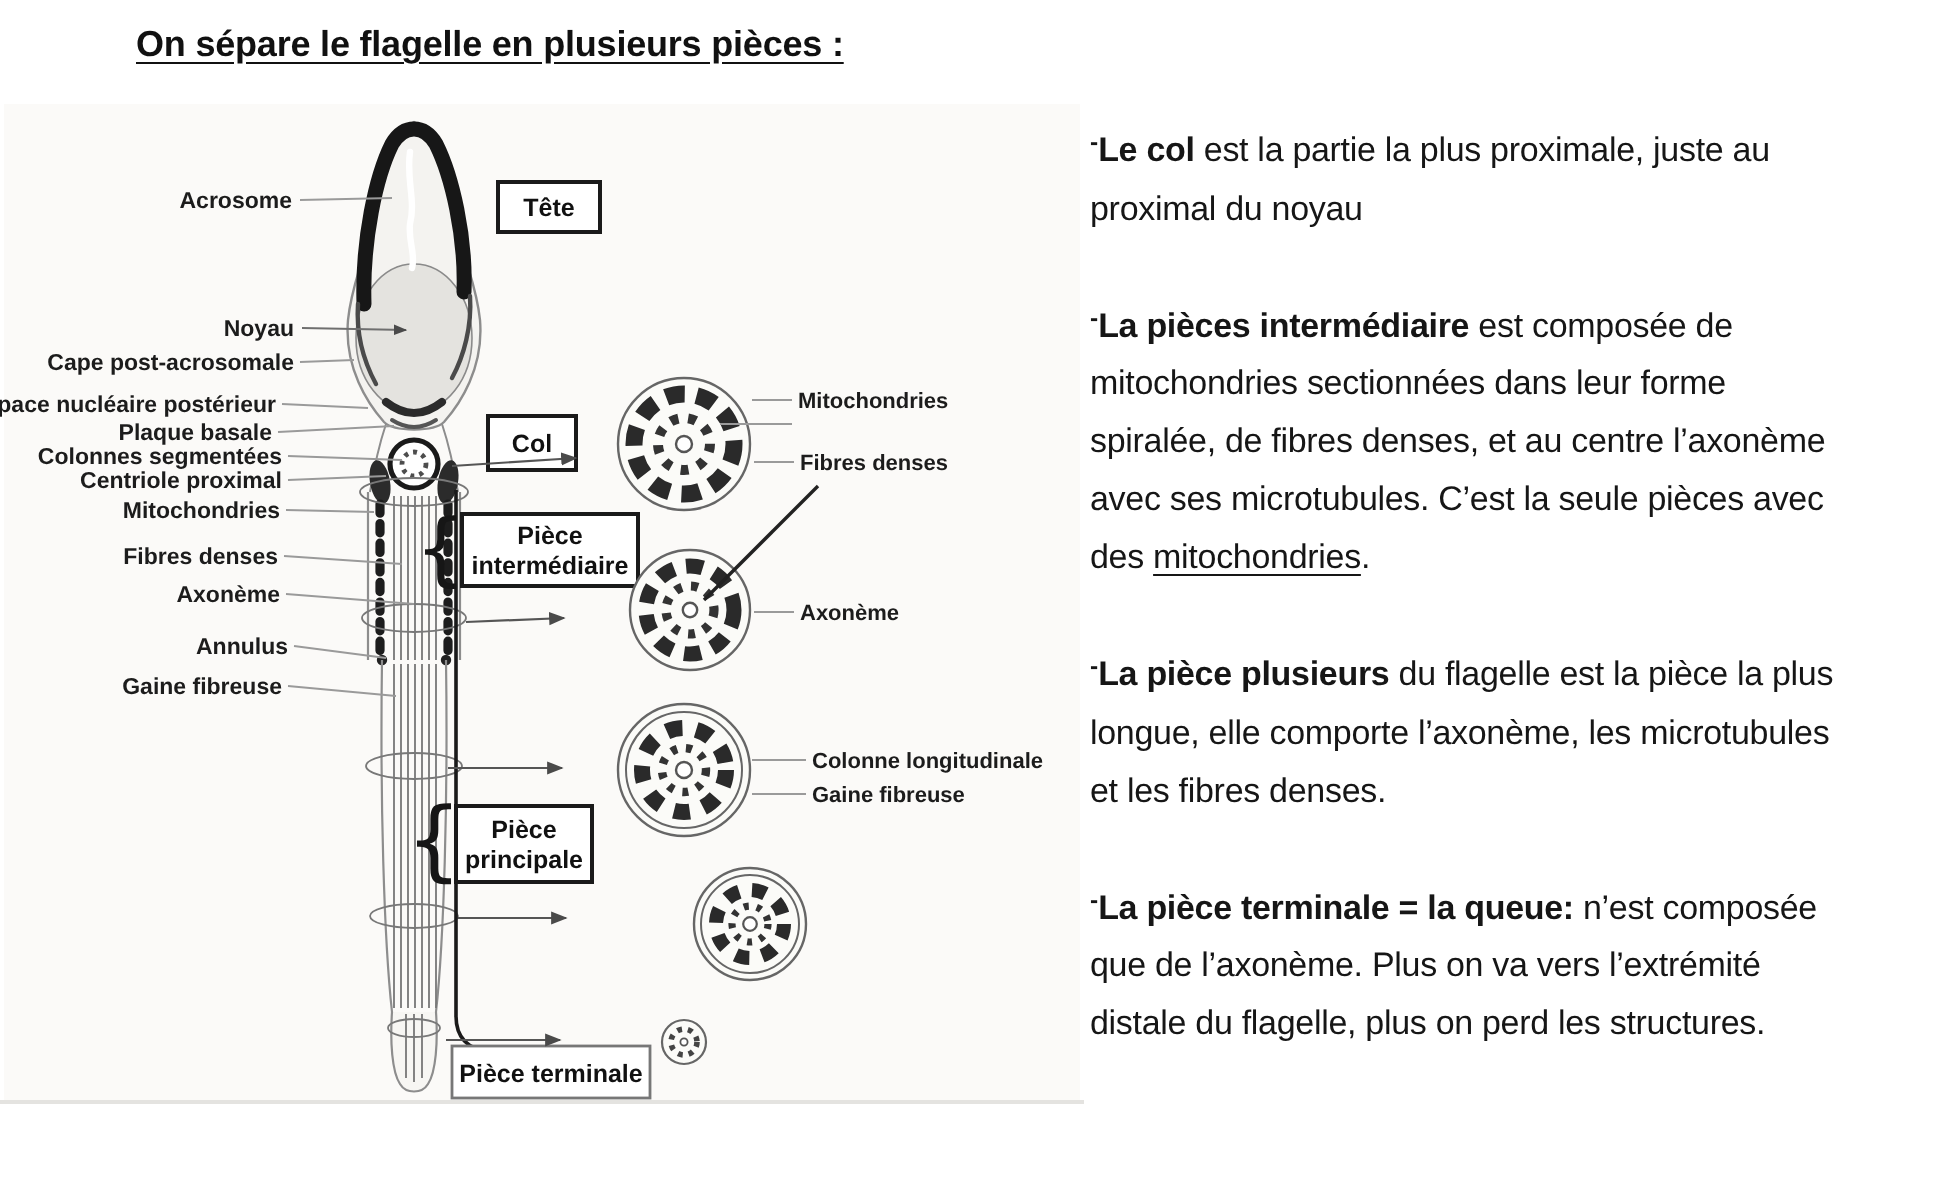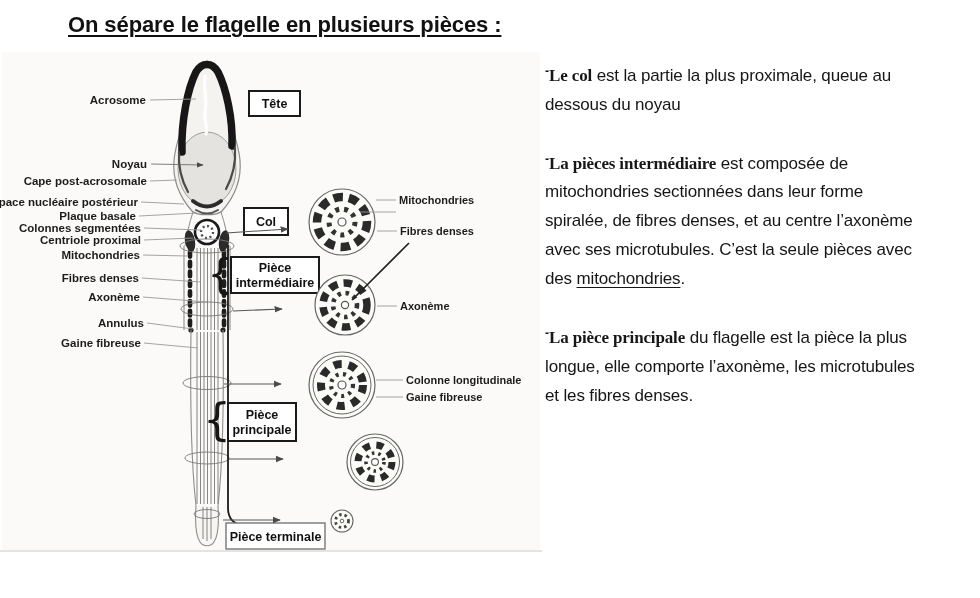--- a/index.html
+++ b/index.html
@@ -1,28 +1,28 @@
 <!DOCTYPE html>
 <html><head>
 <meta charset="utf-8">
 <style>
   html,body{margin:0;padding:0;background:#fff;}
   #page{position:relative;width:980px;height:598px;background:#ffffff;overflow:hidden;
         font-family:"Liberation Sans",sans-serif;color:#1b1b1b;}
-  #doc-title{position:absolute;left:68px;top:12px;font-size:22px;font-weight:600;
+  #doc-title{position:absolute;left:68px;top:12px;font-size:18px;font-weight:600;
         text-decoration:underline;text-underline-offset:3px;letter-spacing:-0.1px;color:#111;}
   #diagram-svg{position:absolute;left:0;top:0;}
   .svg-label{font-family:"Liberation Sans",sans-serif;font-size:11.5px;font-weight:700;fill:#1c1c1c;}
   .svg-label-sm{font-family:"Liberation Sans",sans-serif;font-size:11px;font-weight:700;fill:#1c1c1c;}
   .box-label{font-family:"Liberation Sans",sans-serif;font-size:12.5px;font-weight:700;fill:#111;}
   .brace{font-family:"DejaVu Sans",sans-serif;fill:#161616;}
   #notes-col{position:absolute;left:545px;top:57px;width:372px;font-size:17px;
         line-height:29px;letter-spacing:-0.15px;color:#161616;}
   #notes-col p{margin:0 0 26px 0;}
-  #notes-col b{font-weight:700;font-family:Liberation Serif, serif;}
+  #notes-col b{font-weight:700;}
   .dash{font-size:0.72em;font-weight:700;vertical-align:0.45em;letter-spacing:0;}
   .uline{text-decoration:underline;text-underline-offset:3px;}
 </style>
 </head>
 <body>
 
 <div id="page">
 
   <div id="doc-title">On sépare le flagelle en plusieurs pièces :</div>
 
@@ -184,21 +184,22 @@
     </g>
     <line x1="409" y1="243" x2="352" y2="300" stroke="#222" stroke-width="1.7"></line>
     <text class="svg-label-sm" x="399" y="204">Mitochondries</text>
     <text class="svg-label-sm" x="400" y="235">Fibres denses</text>
     <text class="svg-label-sm" x="400" y="310">Axonème</text>
     <text class="svg-label-sm" x="406" y="384">Colonne longitudinale</text>
     <text class="svg-label-sm" x="406" y="401">Gaine fibreuse</text>
   </svg>
 
   <div id="notes-col">
-    <p><sup class="dash">-</sup><b>Le col</b><span> est la partie la plus proximale, queue au dessous du noyau</span></p>
+    <p><sup class="dash">-</sup><b>Le col</b><span> est la partie la plus proximale, juste au proximal du noyau</span></p>
 
     <p><sup class="dash">-</sup><b>La pièces intermédiaire</b><span> est composée de mitochondries sectionnées dans leur forme spiralée, de fibres denses, et au centre l’axonème avec ses microtubules. C’est la seule pièces avec des </span><span class="uline">mitochondries</span><span>.</span></p>
 
-    <p><sup class="dash">-</sup><b>La pièce principale</b><span> du flagelle est la pièce la plus longue, elle comporte l’axonème, les microtubules et les fibres denses.</span></p>
-
+    <p><sup class="dash">-</sup><b>La pièce plusieurs</b><span> du flagelle est la pièce la plus longue, elle comporte l’axonème, les microtubules et les fibres denses.</span></p>
+
+    <p><sup class="dash">-</sup><b>La pièce terminale = la queue:</b><span> n’est composée que de l’axonème. Plus on va vers l’extrémité distale du flagelle, plus on perd les structures.</span></p>
   </div>
 
 </div>
 
 </body></html>

